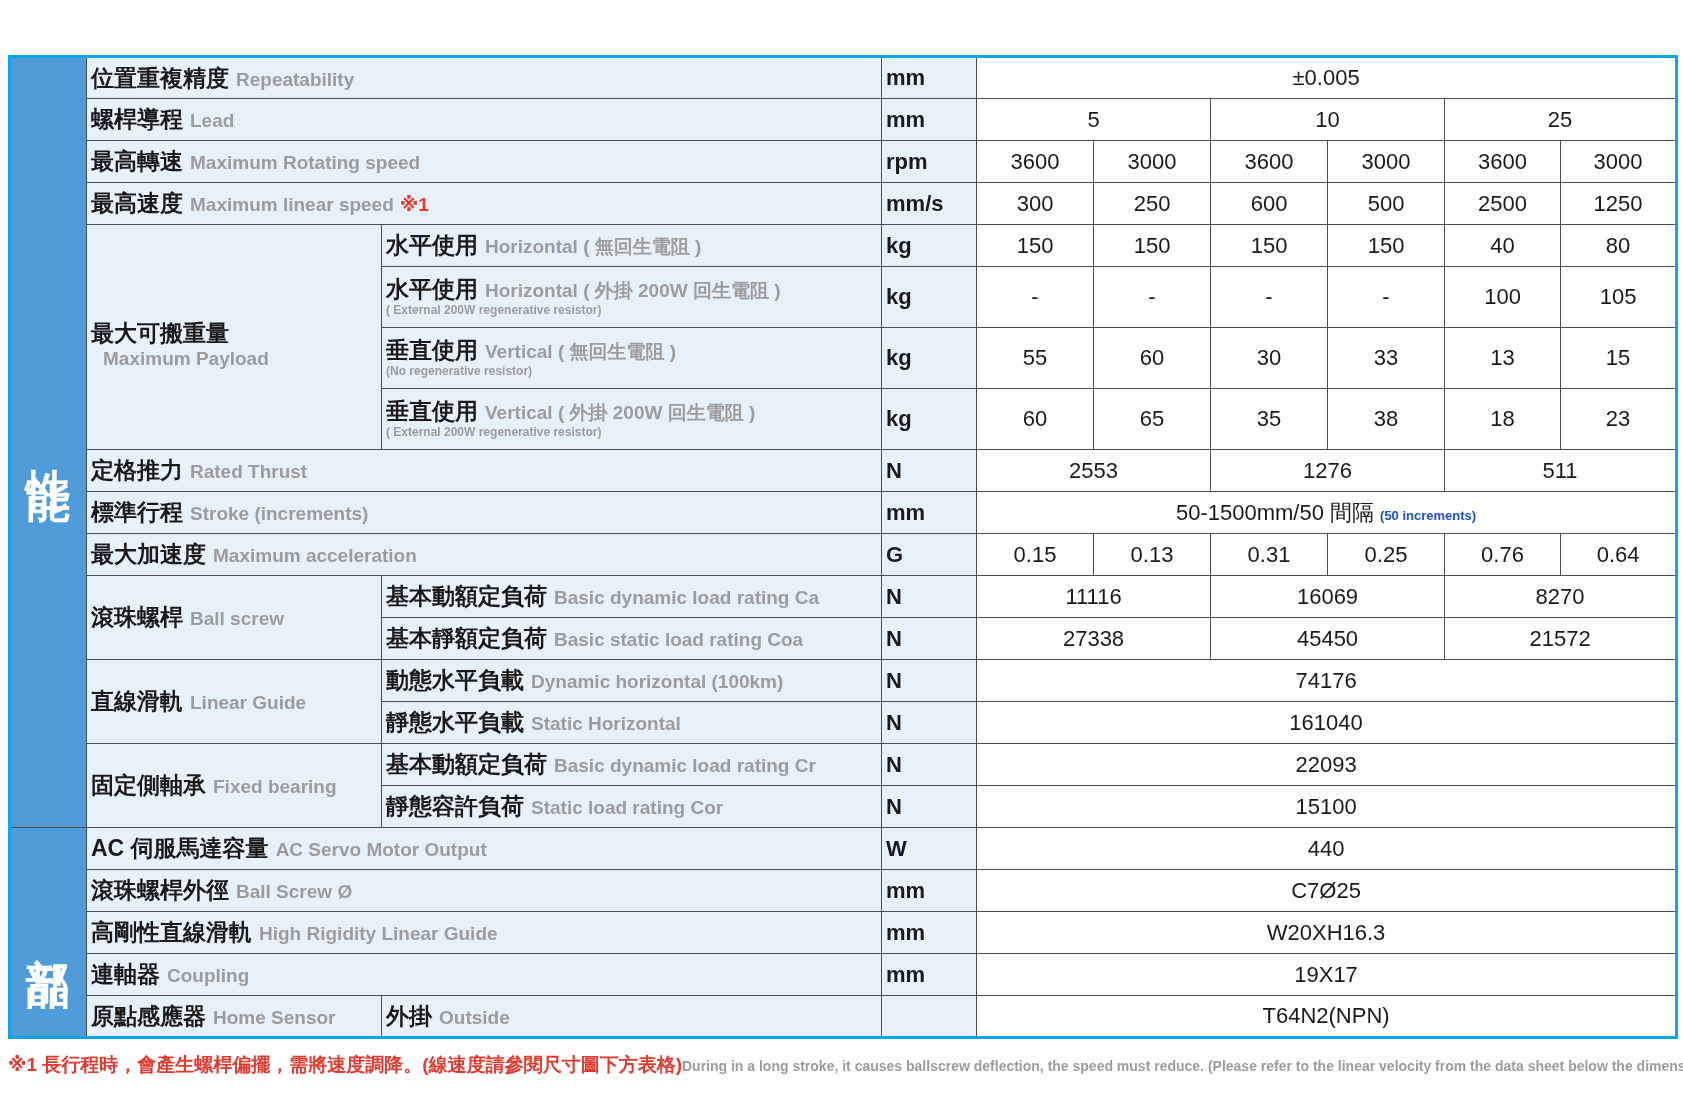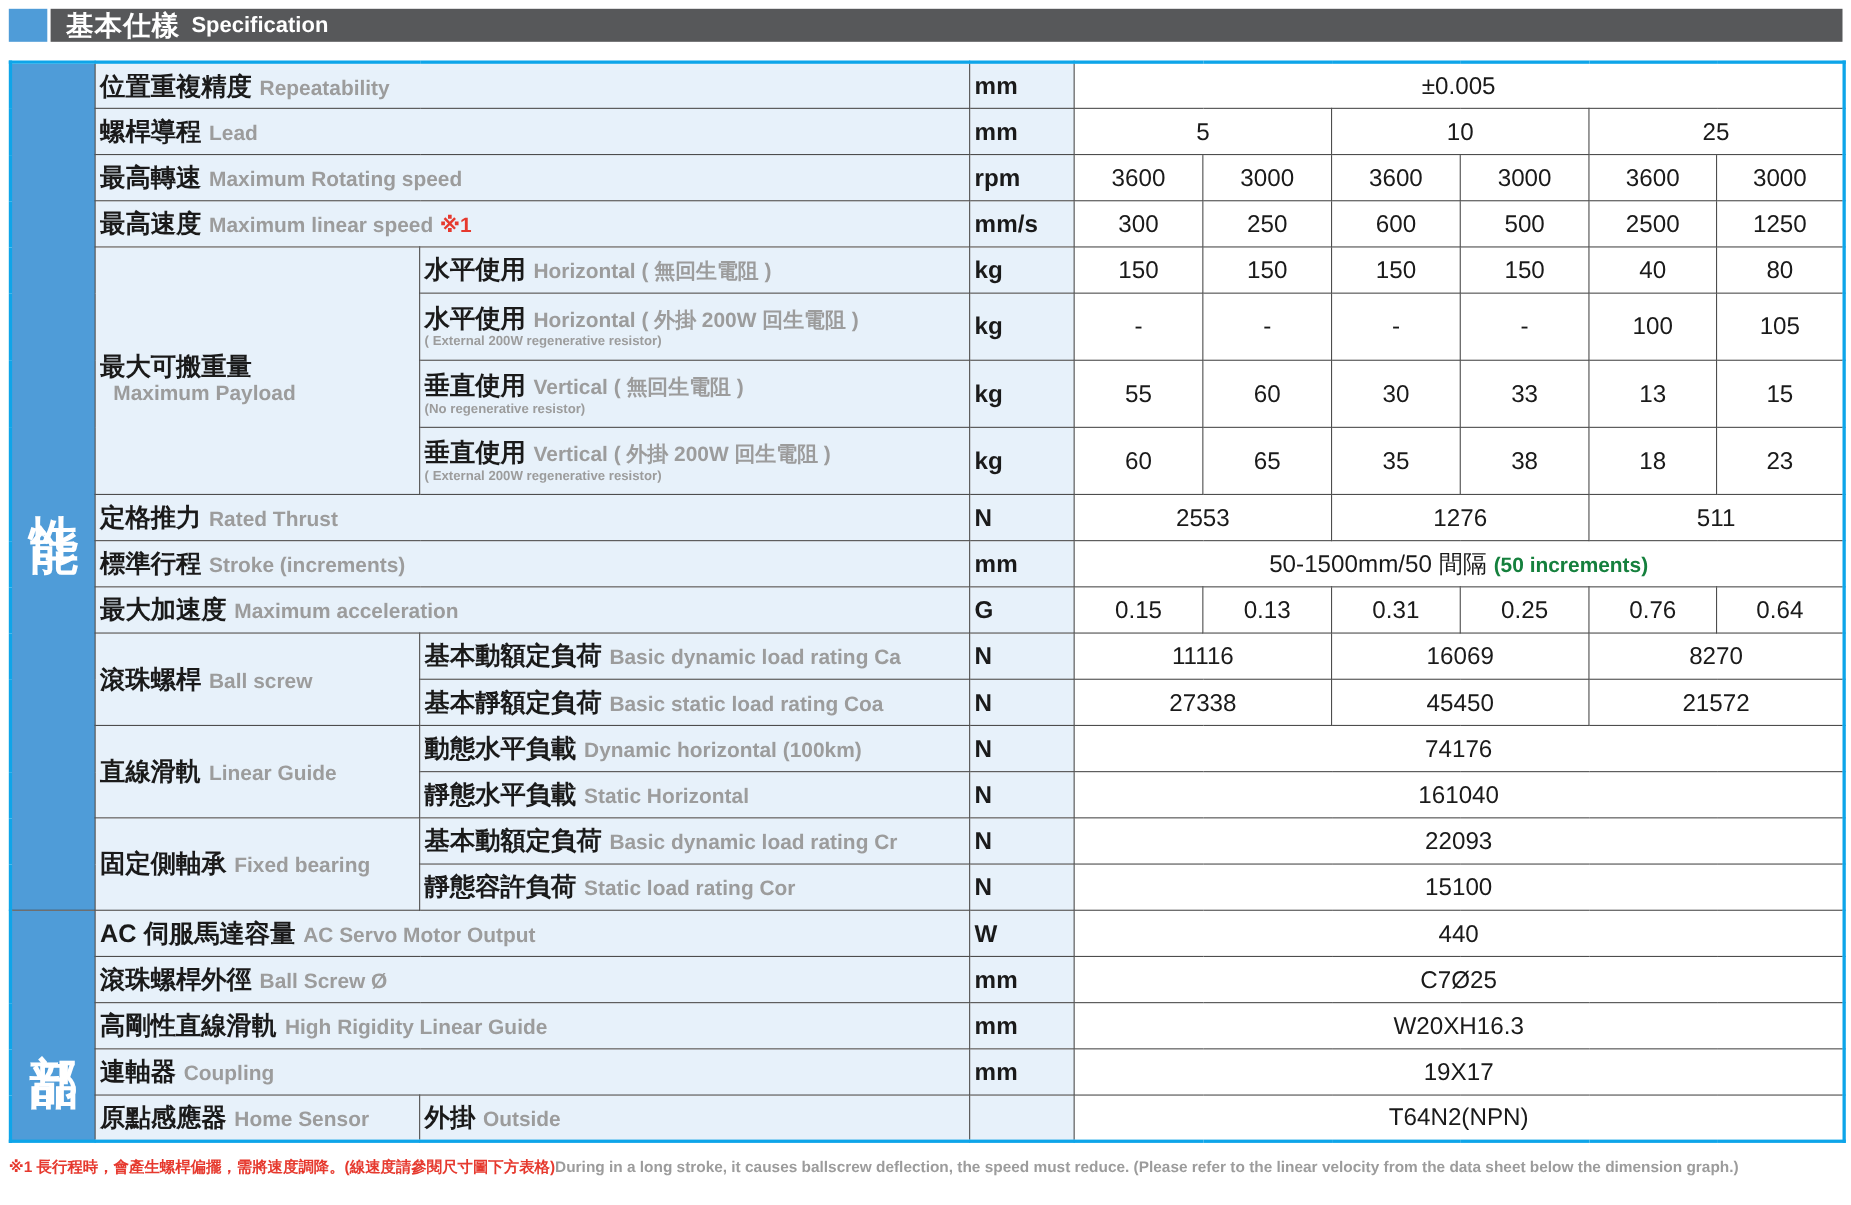--- a/index.html
+++ b/index.html
@@ -30,39 +30,32 @@
   .en2{font-weight:bold;color:#9c9c9c;font-size:12px;line-height:1.15;margin-left:0;}
   .l1{line-height:1.2;}
   td.grp .zh{display:block;line-height:1.25;margin-top:16px;}
   td.grp .en{display:block;margin-left:12px;line-height:1.2;}
   .note{color:#E6392E;font-weight:bold;font-size:19px;margin-left:6px;}
 
   td.unit{background:#E7F1FA;text-align:left;vertical-align:middle;
     font-weight:bold;color:#1a1a1a;font-size:22px;padding:0;}
   td.val{background:#fff;text-align:center;vertical-align:middle;
     color:#1a1a1a;font-size:22px;padding:0;}
-  td.val .v-sub{color:#15803d;font-size:19px;font-weight:bold;margin-left:6px;}
+  td.val .v-sub{color:#1d4ed8;font-size:13px;font-weight:bold;margin-left:6px;}
 
   
   .foot{position:absolute;left:8px;top:1052px;width:1675px;white-space:nowrap;}
-  .foot .red{color:#E6392E;font-weight:bold;font-size:14px;}
+  .foot .red{color:#E6392E;font-weight:bold;font-size:19px;}
   .foot .gray{color:#9c9c9c;font-size:14px;font-weight:bold;}
 </style>
 </head>
 <body>
 
 <div class="page">
 
-  <div class="hdr">
-    <div class="sq"></div>
-    <div class="bar">
-      <span class="t-zh">基本仕樣</span>
-      <span class="t-en">Specification</span>
-    </div>
-  </div>
 
   <table class="spec">
     <colgroup>
       <col style="width:77px">
         <col style="width:295px">
         <col style="width:500px">
         <col style="width:95px">
       <col style="width:117px">
         <col style="width:117px">
         <col style="width:117px">

